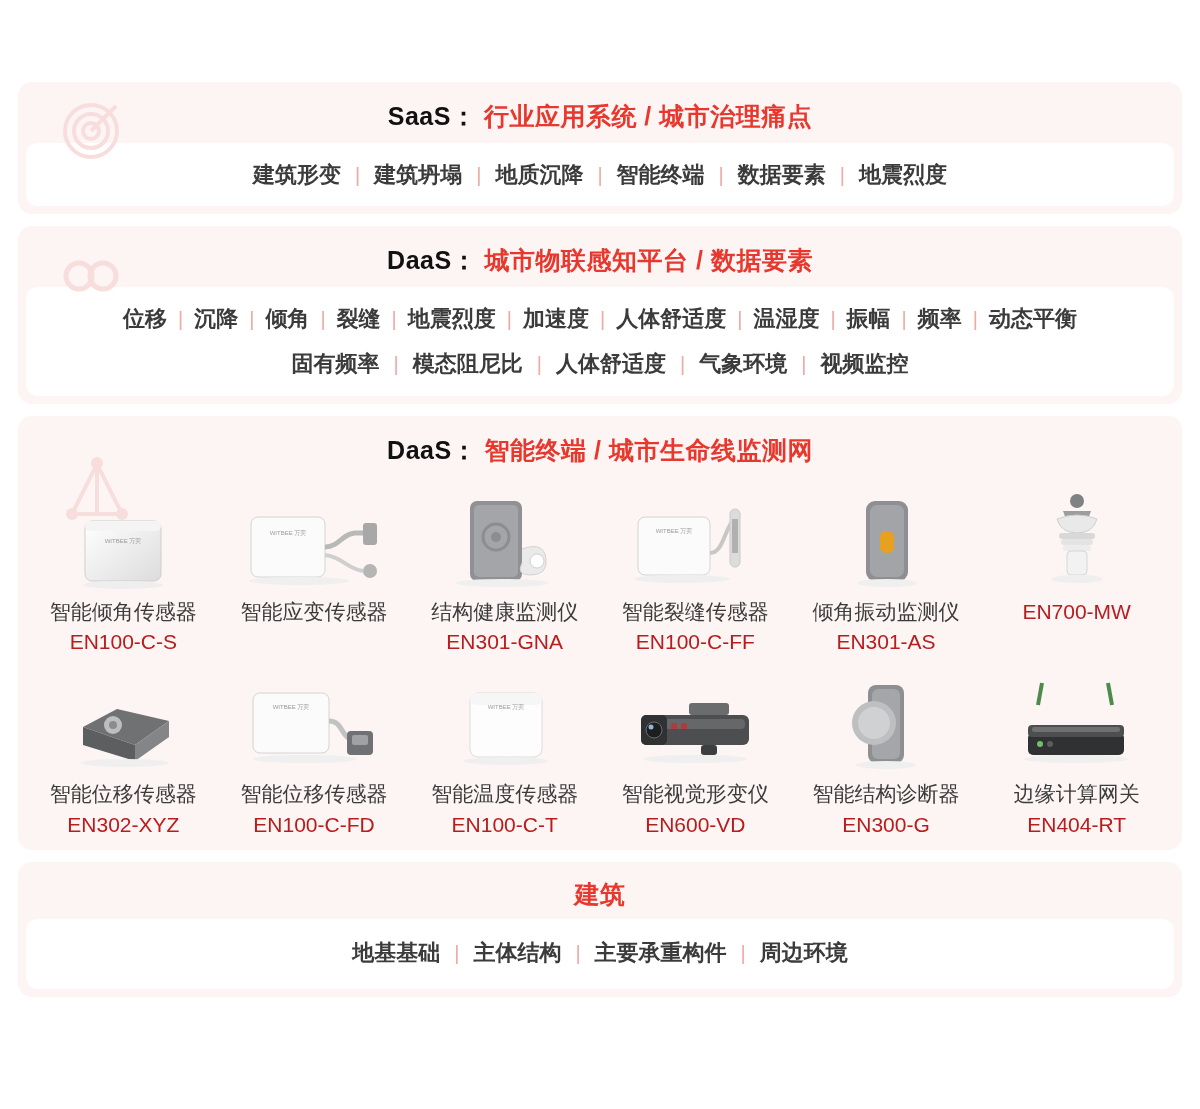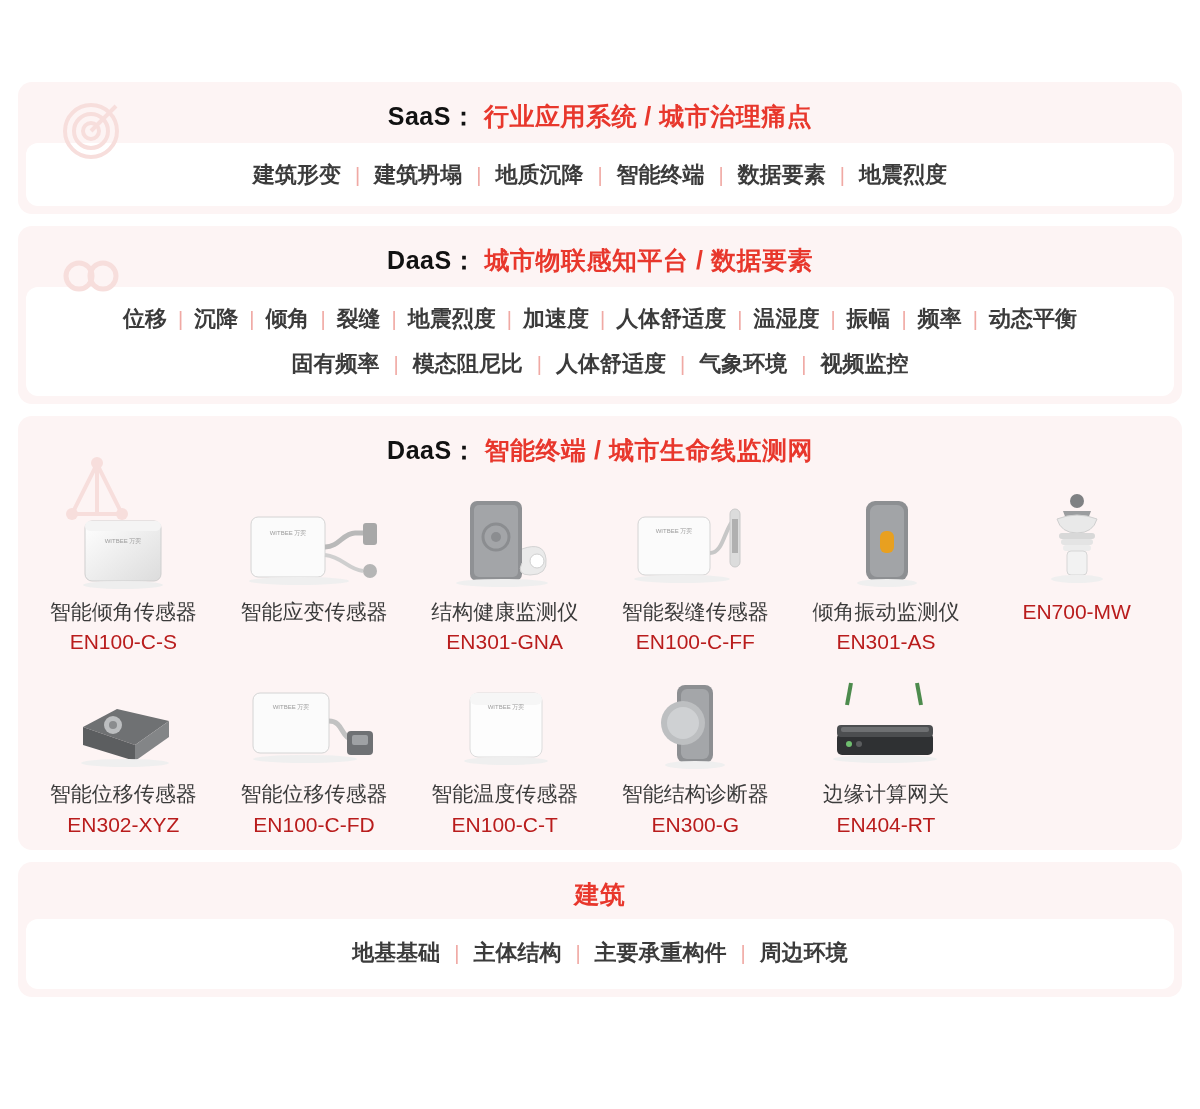--- a/index.html
+++ b/index.html
@@ -357,20 +357,38 @@
               <rect x="30" y="18" width="72" height="64" rx="8" fill="#fdfdfd" stroke="#dcdcdc"></rect>
               <rect x="30" y="18" width="72" height="12" rx="6" fill="#f6f6f6"></rect>
               <text x="66" y="34" font-size="6" fill="#9b9b9b" text-anchor="middle" font-family="Liberation Sans, sans-serif">WITBEE 万宾</text>
               <ellipse cx="66" cy="86" rx="42" ry="4" fill="#efefef"></ellipse>
             </svg>
           </div>
           <div class="dev-name">智能温度传感器</div>
           <div class="dev-model">EN100-C-T</div>
         </div>
 
+        <div class="device">
+          <div class="dev-img">
+            <svg width="160" height="100" viewBox="0 0 160 100">
+              <rect x="26" y="40" width="108" height="30" rx="6" fill="#4c4e50"></rect>
+              <rect x="30" y="44" width="100" height="10" rx="4" fill="#656769"></rect>
+              <rect x="26" y="40" width="26" height="30" rx="5" fill="#2f3133"></rect>
+              <circle cx="39" cy="55" r="8" fill="#1c1e20" stroke="#6a6c6e"></circle>
+              <circle cx="36" cy="52" r="2.5" fill="#8fb7d8"></circle>
+              <rect x="56" y="48" width="6" height="6" fill="#b13a3a"></rect>
+              <rect x="66" y="48" width="6" height="6" fill="#b13a3a"></rect>
+              <rect x="74" y="28" width="40" height="12" rx="3" fill="#6a6c6e"></rect>
+              <rect x="86" y="70" width="16" height="10" rx="3" fill="#3c3e40"></rect>
+              <ellipse cx="80" cy="84" rx="52" ry="4" fill="#efefef"></ellipse>
+            </svg>
+          </div>
+          <div class="dev-name">智能视觉形变仪</div>
+          <div class="dev-model">EN600-VD</div>
+        </div>
 
         <div class="device">
           <div class="dev-img">
             <svg width="120" height="100" viewBox="0 0 120 100">
               <rect x="42" y="10" width="36" height="78" rx="8" fill="#8d8f92"></rect>
               <rect x="46" y="14" width="28" height="70" rx="6" fill="#a4a6a9"></rect>
               <circle cx="48" cy="48" r="22" fill="#bdbfc1"></circle>
               <circle cx="48" cy="48" r="16" fill="#cfd1d3"></circle>
               <ellipse cx="60" cy="90" rx="30" ry="4" fill="#efefef"></ellipse>
             </svg>

